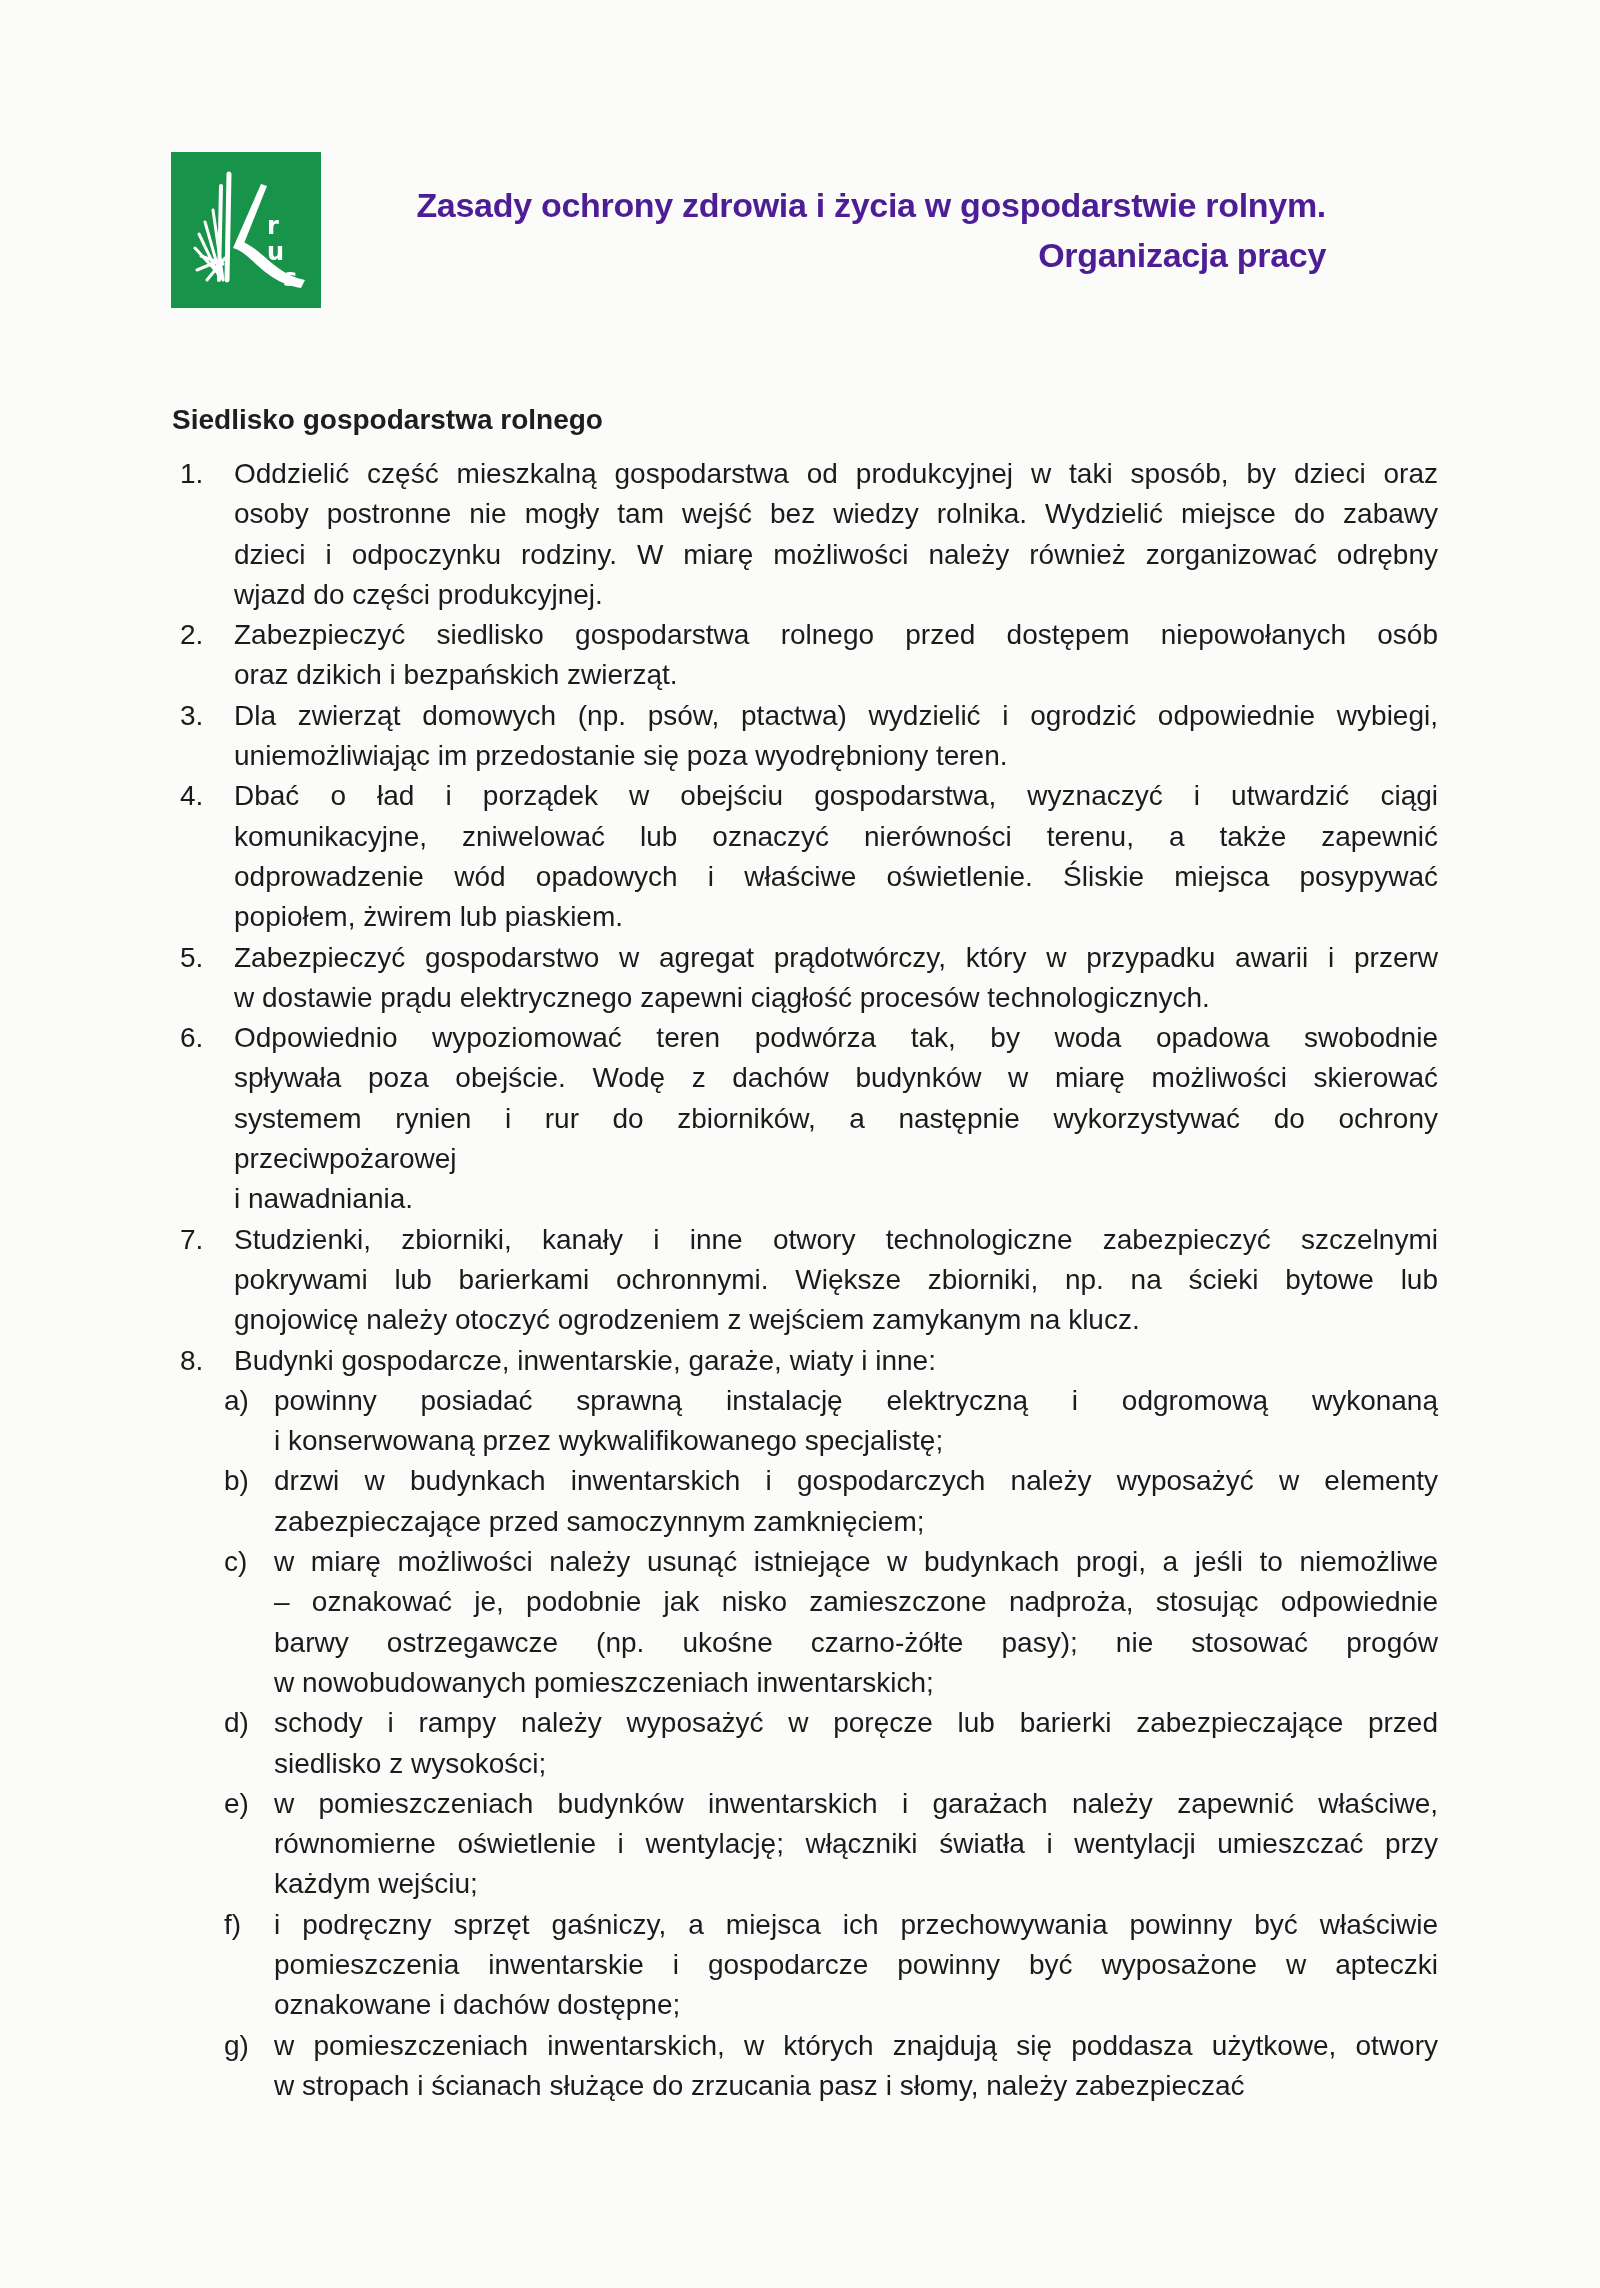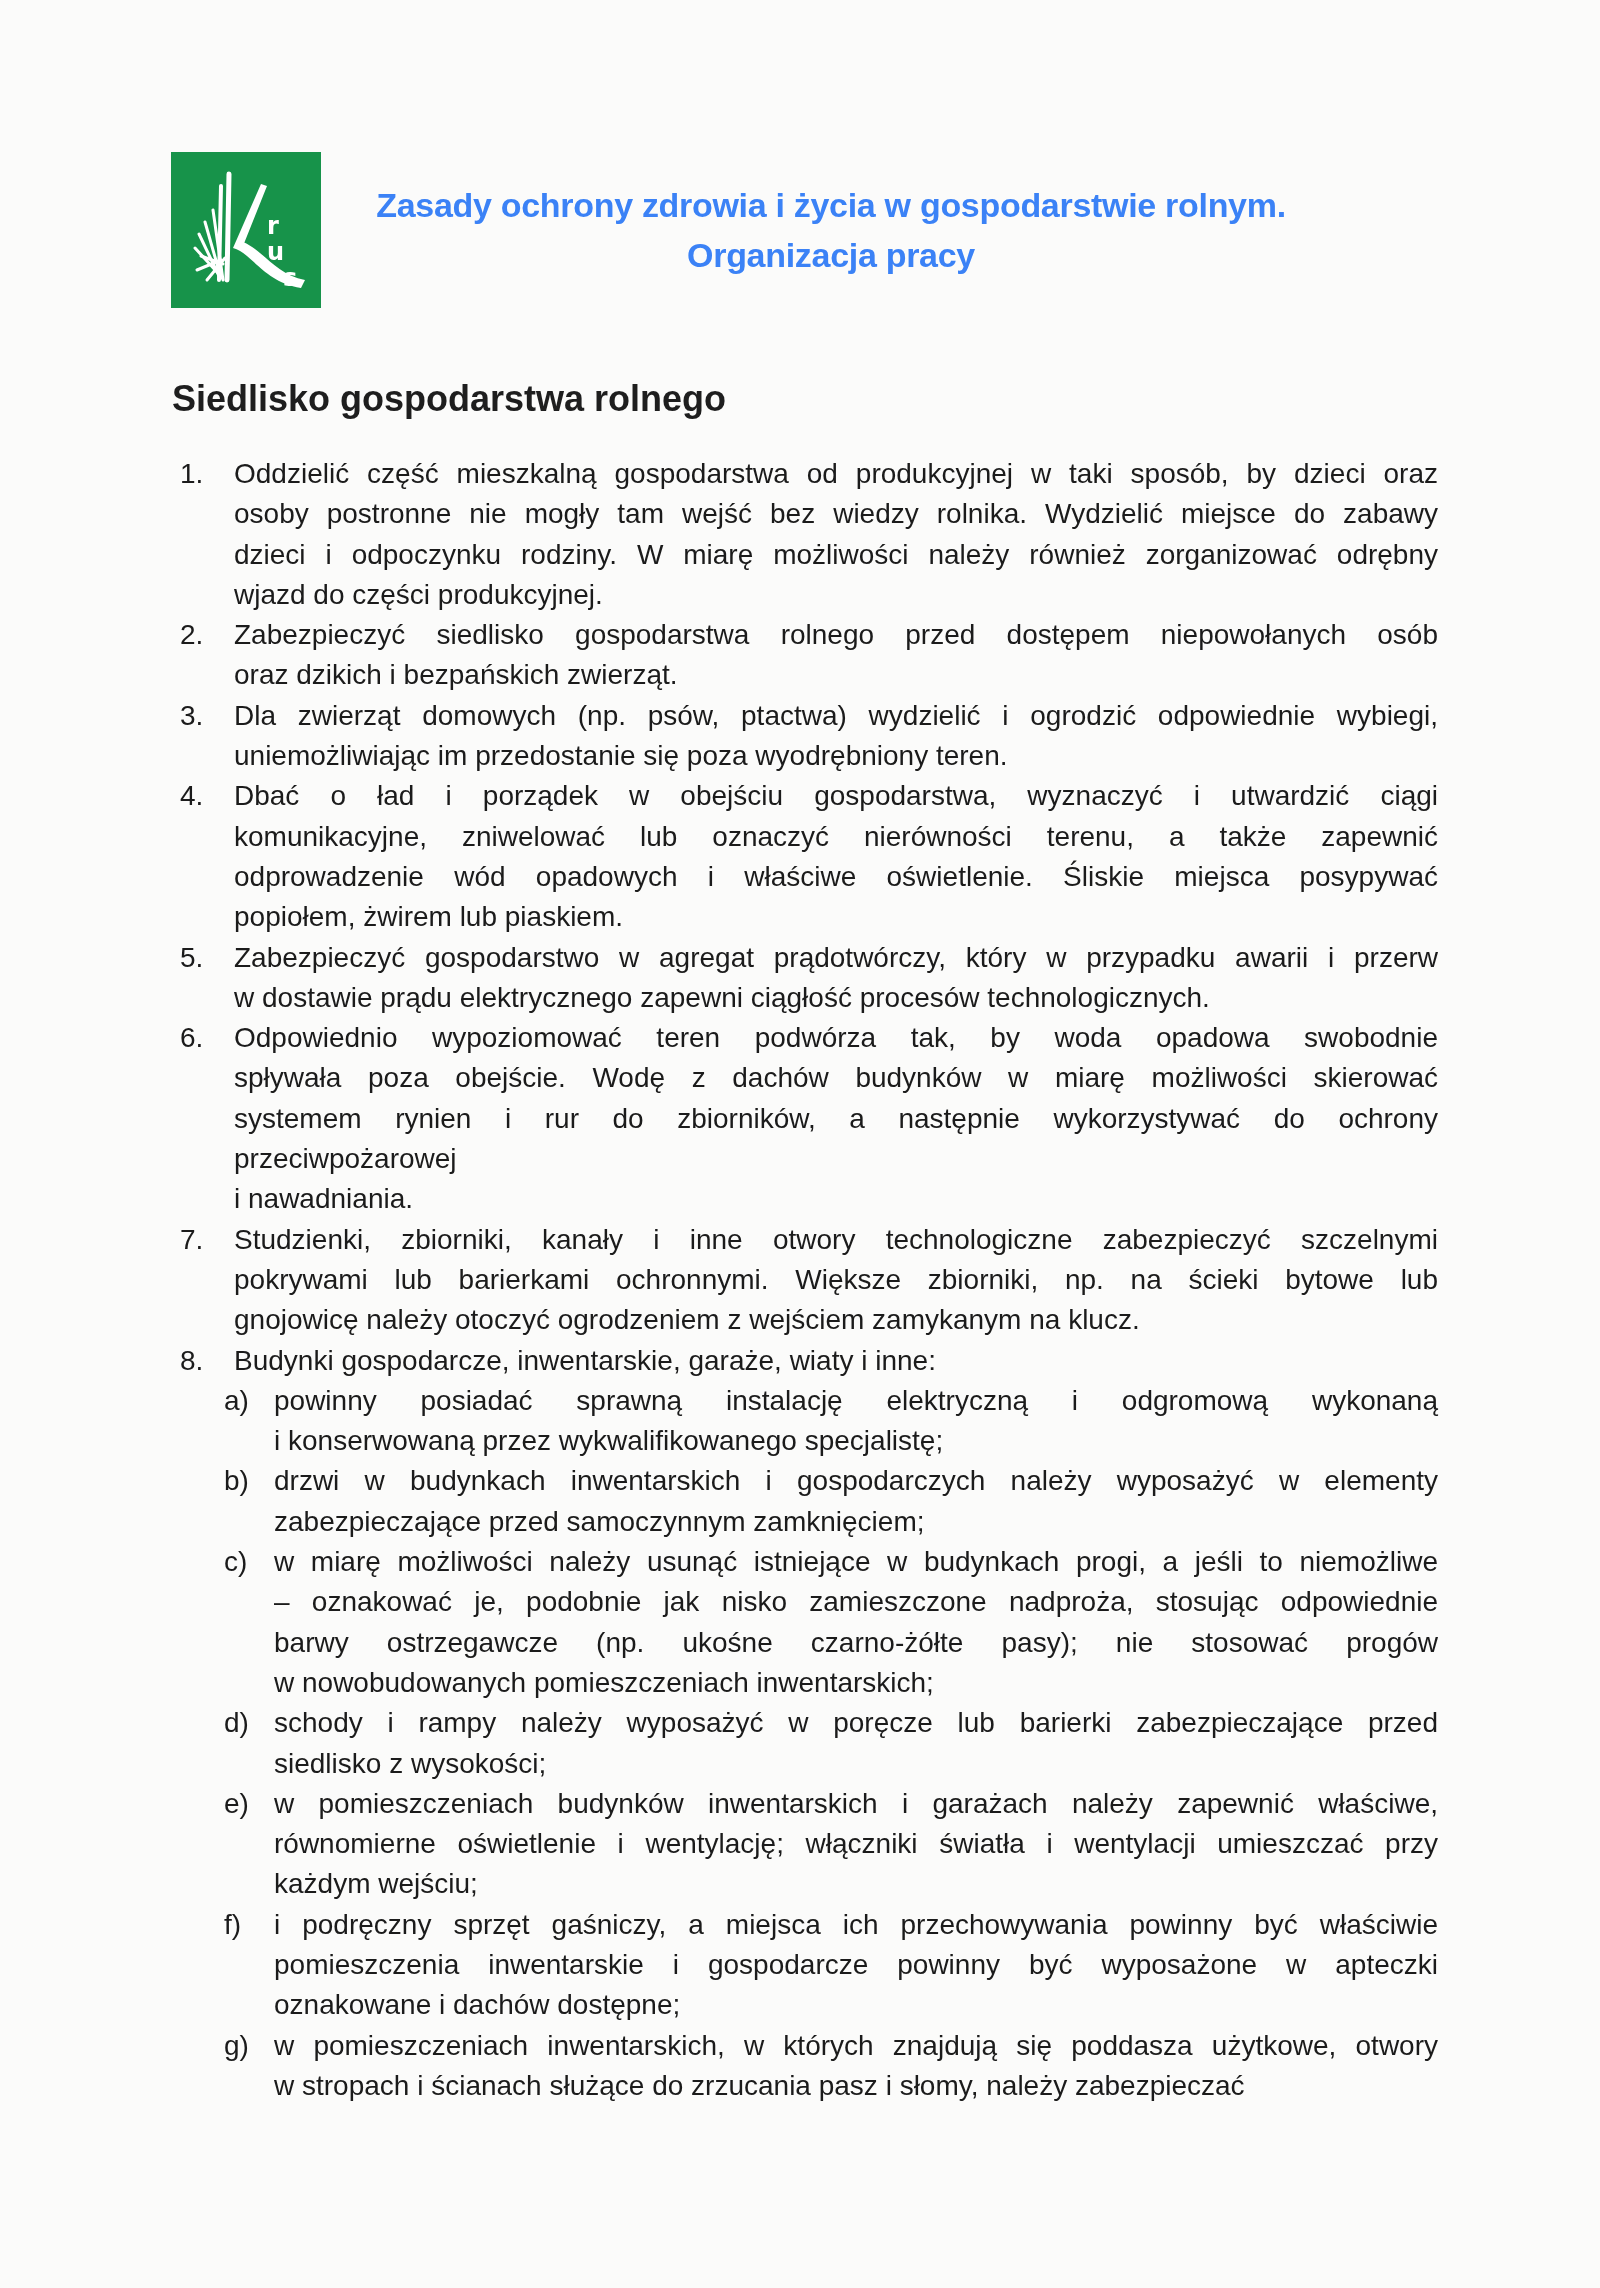--- a/index.html
+++ b/index.html
@@ -17,27 +17,28 @@
   .logo {
     position: absolute; left: 0; top: 0; width: 150px; height: 156px;
     background: #17934a;
   }
   .logo svg { width: 150px; height: 156px; display: block; }
   .title-block {
     position: absolute; left: 165px; top: 28px; width: 990px;
     text-align: center;
   }
   .title-line {
-    font-weight: bold; font-size: 34px; line-height: 50px; color: #3b82f6;
+    font-weight: bold; font-size: 34px; line-height: 50px; color: #4c1d95;
     letter-spacing: -0.3px;
+    text-align: right;
   }
 
   .section-heading {
-    position: absolute; left: 172px; top: 378px;
-    font-weight: bold; font-size: 36px; color: #1e1e1e;
+    position: absolute; left: 172px; top: 404px;
+    font-weight: bold; font-size: 28px; color: #1e1e1e;
   }
 
   .content { position: absolute; left: 172px; top: 454px; width: 1266px; }
   .item { position: relative; padding-left: 62px; font-size: 28px; line-height: 40.3px; }
   .item .num { position: absolute; left: 8px; top: 0; }
   .item .text { text-align: justify; text-align-last: left; display: block; }
   .item .text .ln { display: block; text-align: justify; text-align-last: justify; }
   .item .text .ln.last { text-align-last: left; }
 
   .subitem { position: relative; padding-left: 102px; margin-left: -62px; font-size: 28px; line-height: 40.3px; }

